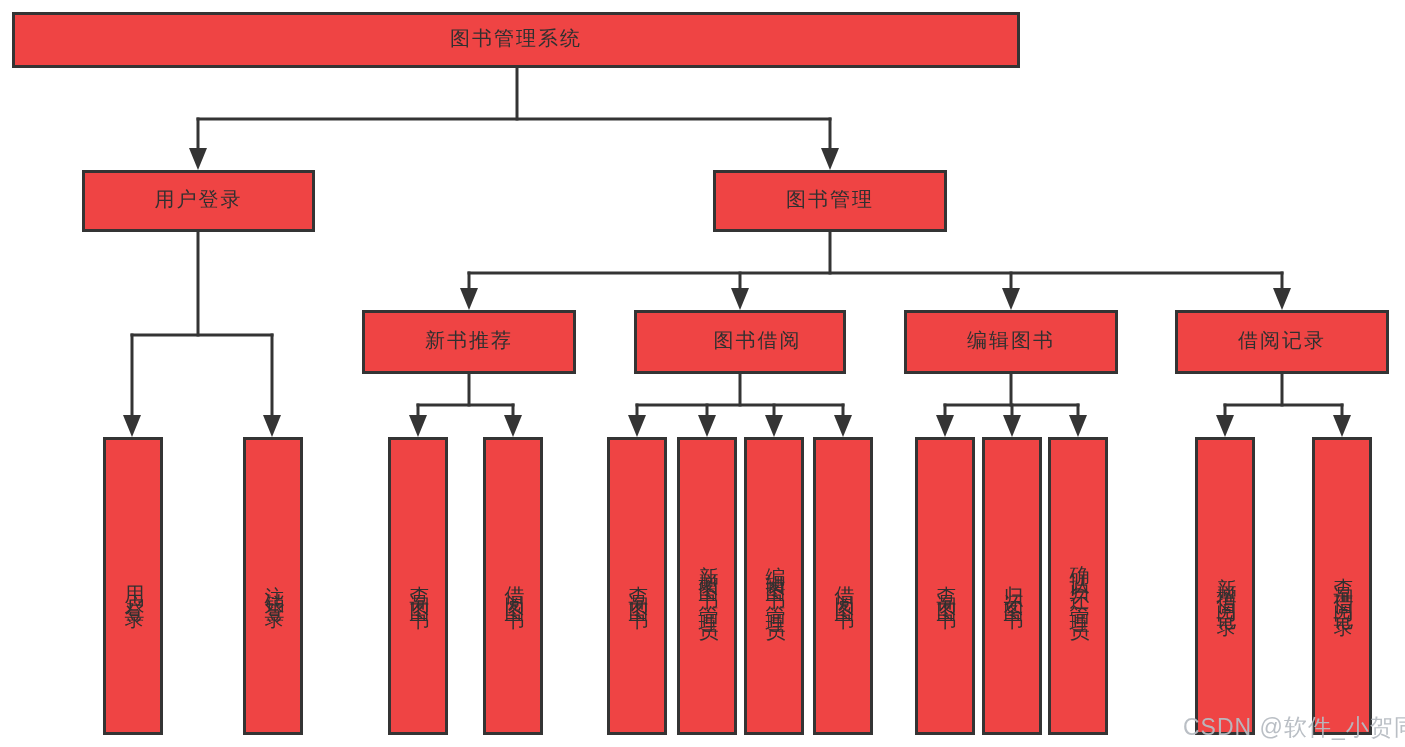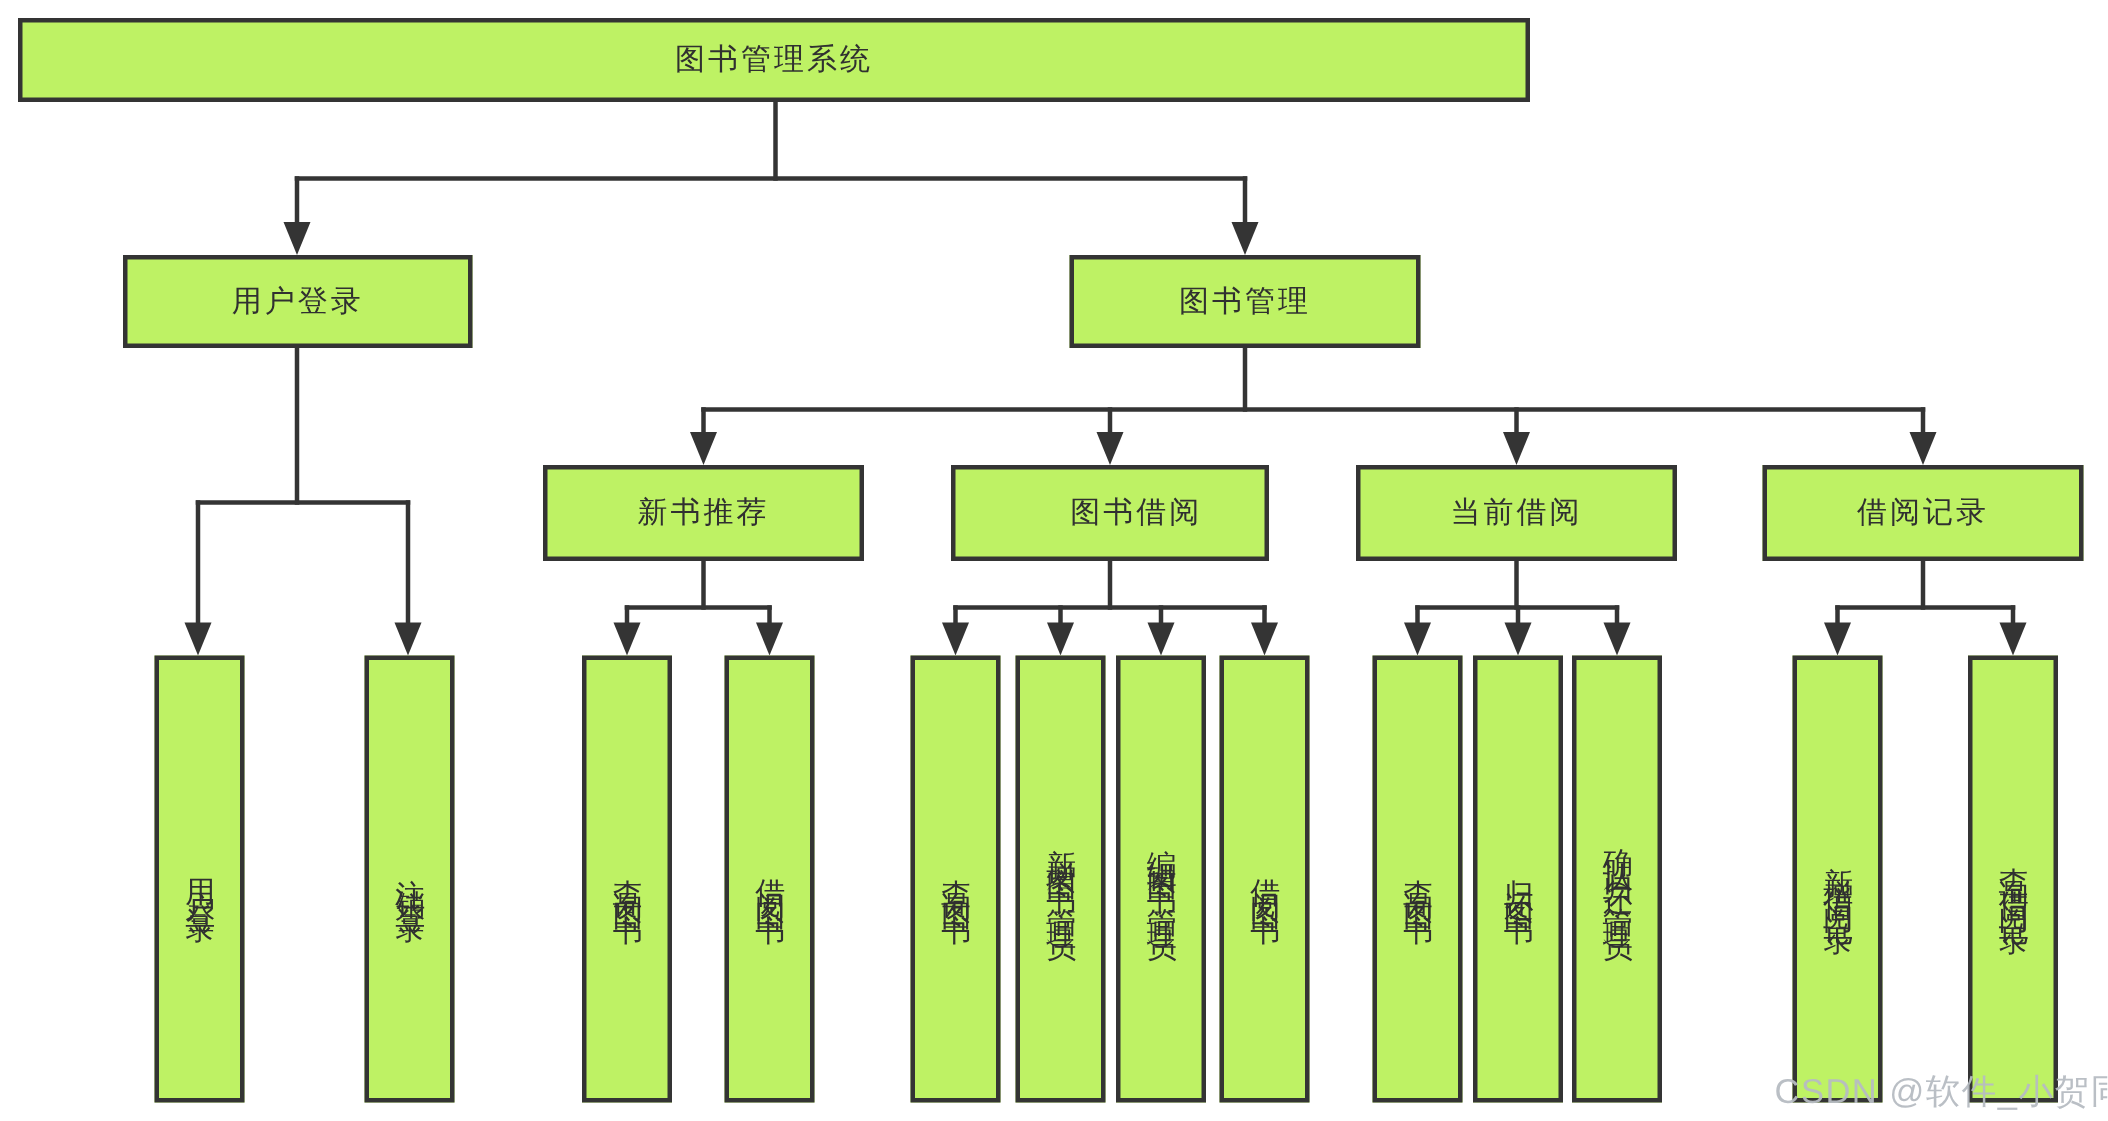--- a/index.html
+++ b/index.html
@@ -2,29 +2,30 @@
 <html><head>
 <meta charset="utf-8">
 <style>
   html,body{margin:0;padding:0;background:#ffffff;}
   body{font-family:"Liberation Sans","DejaVu Sans",sans-serif;}
   .canvas{position:relative;width:1405px;height:747px;background:#ffffff;overflow:hidden;}
   .connectors{position:absolute;left:0;top:0;z-index:0;}
   .box{
     position:absolute;
     box-sizing:border-box;
-    background:#bef264;
+    background:#ef4444;
     border:3px solid #343434;
     color:#303030;
     display:flex;
     align-items:center;
     justify-content:center;
     font-size:20px;
     line-height:1;
     z-index:1;
+    font-family:Liberation Mono, monospace;
   }
   .box.h{letter-spacing:2px;}
   .box.v{
     writing-mode:vertical-rl;
     text-orientation:mixed;
     letter-spacing:8px;
     font-size:20px;
   }
   .watermark{
     position:absolute;
@@ -107,21 +108,21 @@
     </g>
   </svg>
 
   <div class="box h" style="left:12px;top:12px;width:1008px;height:56px;">图书管理系统</div>
 
   <div class="box h" style="left:82px;top:170px;width:233px;height:62px;">用户登录</div>
   <div class="box h" style="left:362px;top:310px;width:214px;height:64px;">新书推荐</div>
 
   <div class="box h" style="left:713px;top:170px;width:234px;height:62px;">图书管理</div>
   <div class="box h" style="left:634px;top:310px;width:212px;height:64px;padding-left:35px;">图书借阅</div>
-  <div class="box h" style="left:904px;top:310px;width:214px;height:64px;">当前借阅</div>
+  <div class="box h" style="left:904px;top:310px;width:214px;height:64px;">编辑图书</div>
   <div class="box h" style="left:1175px;top:310px;width:214px;height:64px;">借阅记录</div>
 
   <div class="box v" style="left:103px;top:437px;width:60px;height:298px;">用户登录</div>
   <div class="box v" style="left:243px;top:437px;width:60px;height:298px;">注销登录</div>
 
   <div class="box v" style="left:388px;top:437px;width:60px;height:298px;">查询图书</div>
   <div class="box v" style="left:483px;top:437px;width:60px;height:298px;">借阅图书</div>
 
   <div class="box v" style="left:607px;top:437px;width:60px;height:298px;">查询图书</div>
   <div class="box v" style="left:677px;top:437px;width:60px;height:298px;">新增图书（管理员）</div>

